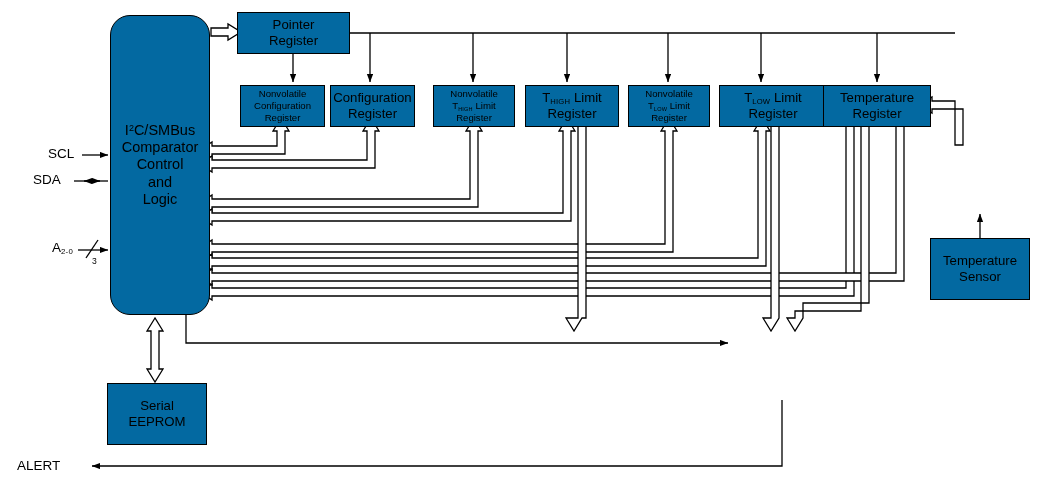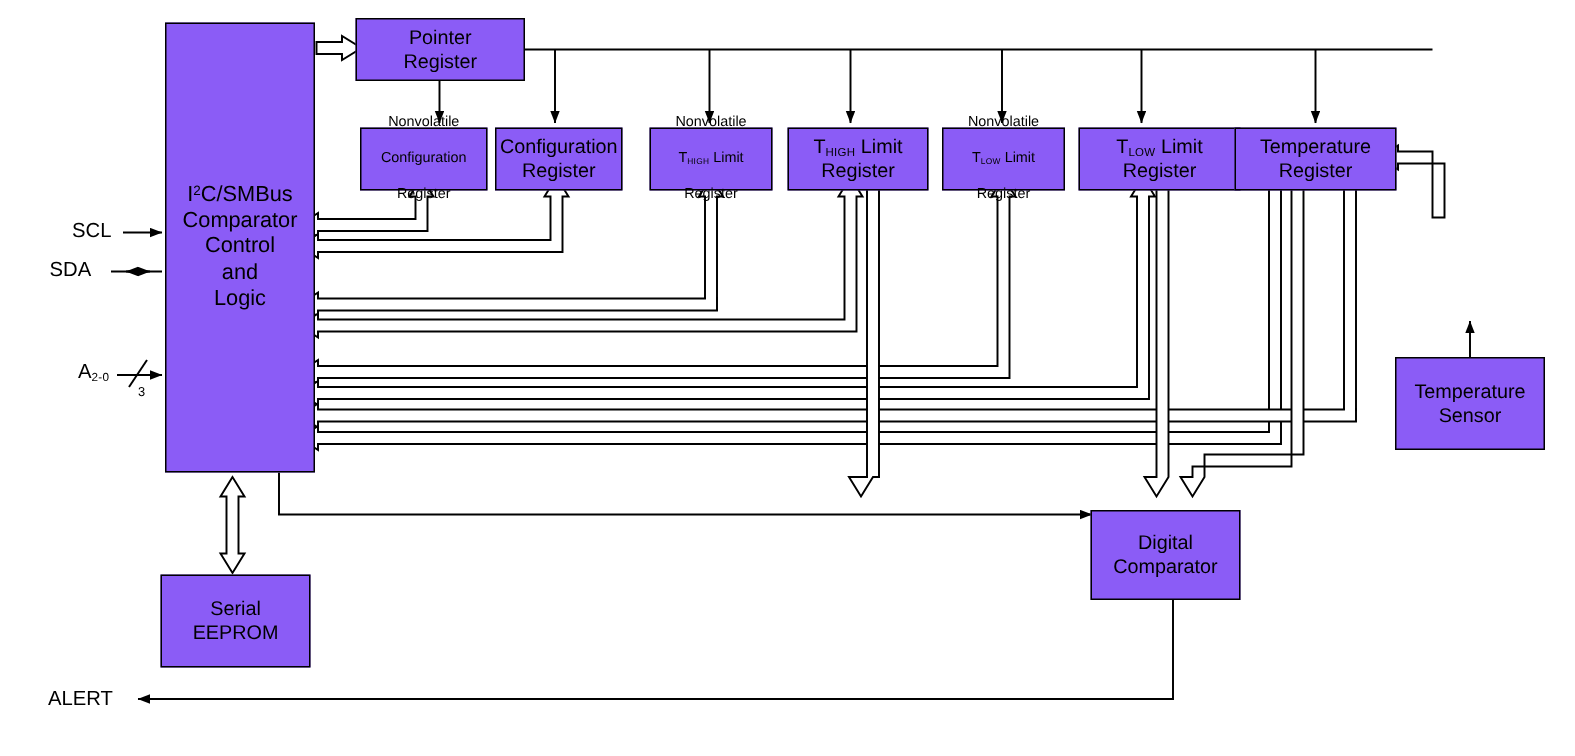--- a/index.html
+++ b/index.html
@@ -1,24 +1,24 @@
 <!DOCTYPE html>
 <html><head>
 <meta charset="utf-8">
 <style>
   html,body{margin:0;padding:0;background:#ffffff;}
   body{font-family:"Liberation Sans",sans-serif;color:#000;}
   #stage{position:relative;width:1050px;height:504px;background:#fff;overflow:hidden;}
   #svg{position:absolute;left:0;top:0;width:1050px;height:504px;}
-  .blk{position:absolute;border:1.6px solid #000;background:#8b5cf6;box-sizing:border-box;
+  .blk{position:absolute;border:1.6px solid #000;background:#0369a1;box-sizing:border-box;
        display:flex;flex-direction:column;align-items:center;justify-content:center;
        text-align:center;line-height:1.18;}
   .blk.big{font-size:14.5px;}
   .blk.reg{font-size:13.2px;}
-  .blk.nv{font-size:9.6px;line-height:1.22;gap:12px;}
+  .blk.nv{font-size:9.6px;line-height:1.22;}
   .sig{position:absolute;font-size:13.5px;white-space:nowrap;}
   .tiny{font-size:8.6px;}
   sub{font-size:.58em;vertical-align:-0.28em;letter-spacing:.2px;}
   sup{font-size:.62em;vertical-align:.42em;}
   .sd{font-family:"DejaVu Sans",sans-serif;}
   .ln{line-height:1.2;}
 </style>
 </head>
 <body>
 
@@ -82,21 +82,21 @@
       <path d="M771,126 L771,318 L763,318 L771,331 L779,318 L779,126 Z"></path>
 
       <path d="M861,126 L861,311 L795,311 L795,318 L787,318 L795,331 L803,318 L803,303 L869,303 L869,126 Z"></path>
 
       <path d="M955,145 L955,101 L932,101 L932,97 L919,105 L932,113 L932,109 L963,109 L963,145 Z"></path>
 
       <path d="M155,318 L147,331 L151,331 L151,369 L147,369 L155,382 L163,369 L159,369 L159,331 L163,331 Z"></path>
     </g>
   </svg>
 
-  <div class="blk big" style="left:110px;top:15px;width:100px;height:300px;">
+  <div class="blk big" style="left:110px;top:15px;width:100px;height:300px;border-radius:20px;">
     <div class="ln">
       <span>I</span><sup>2</sup><span>C/SMBus</span>
     </div>
     <div class="ln">Comparator</div>
     <div class="ln">Control</div>
     <div class="ln">and</div>
     <div class="ln">Logic</div>
   </div>
 
   <div class="blk reg" style="left:237px;top:12px;width:113px;height:42px;">
@@ -154,29 +154,25 @@
   <div class="blk reg" style="left:930px;top:238px;width:100px;height:62px;">
     <div>Temperature</div>
     <div>Sensor</div>
   </div>
 
   <div class="blk reg" style="left:107px;top:383px;width:100px;height:62px;">
     <div>Serial</div>
     <div>EEPROM</div>
   </div>
 
-  <div class="blk reg" style="left:727px;top:340px;width:100px;height:60px;">
-    <div>Digital</div>
-    <div>Comparator</div>
-  </div>
 
   <div class="sig" style="left:48px;top:146px;">SCL</div>
 
   <div class="sig" style="left:33px;top:172px;">SDA</div>
 
   <div class="sig" style="left:52px;top:240px;">
     <span>A</span><sub>2-0</sub>
   </div>
   <div class="sig tiny" style="left:92px;top:256px;">3</div>
 
-  <div class="sig" style="left:32px;top:458px;text-align:right;">ALERT</div>
+  <div class="sig" style="left:17px;top:458px;text-align:right;">ALERT</div>
 
 </div>
 
 </body></html>

